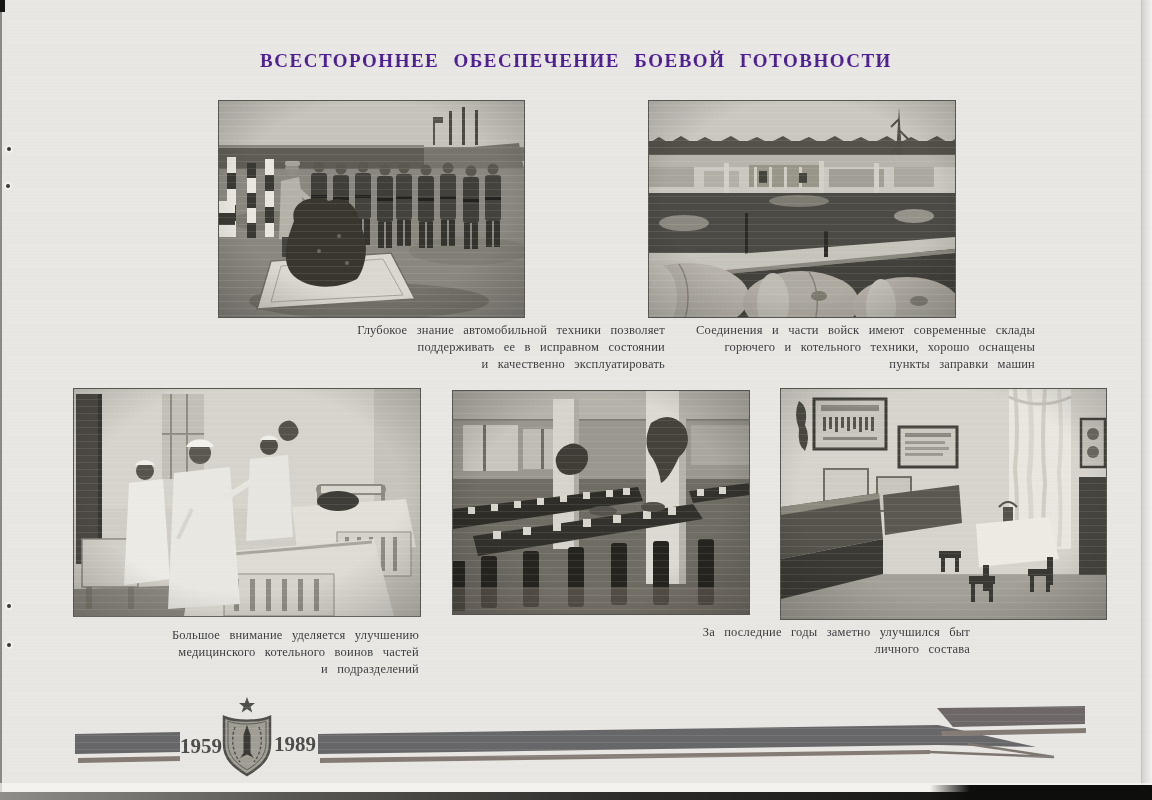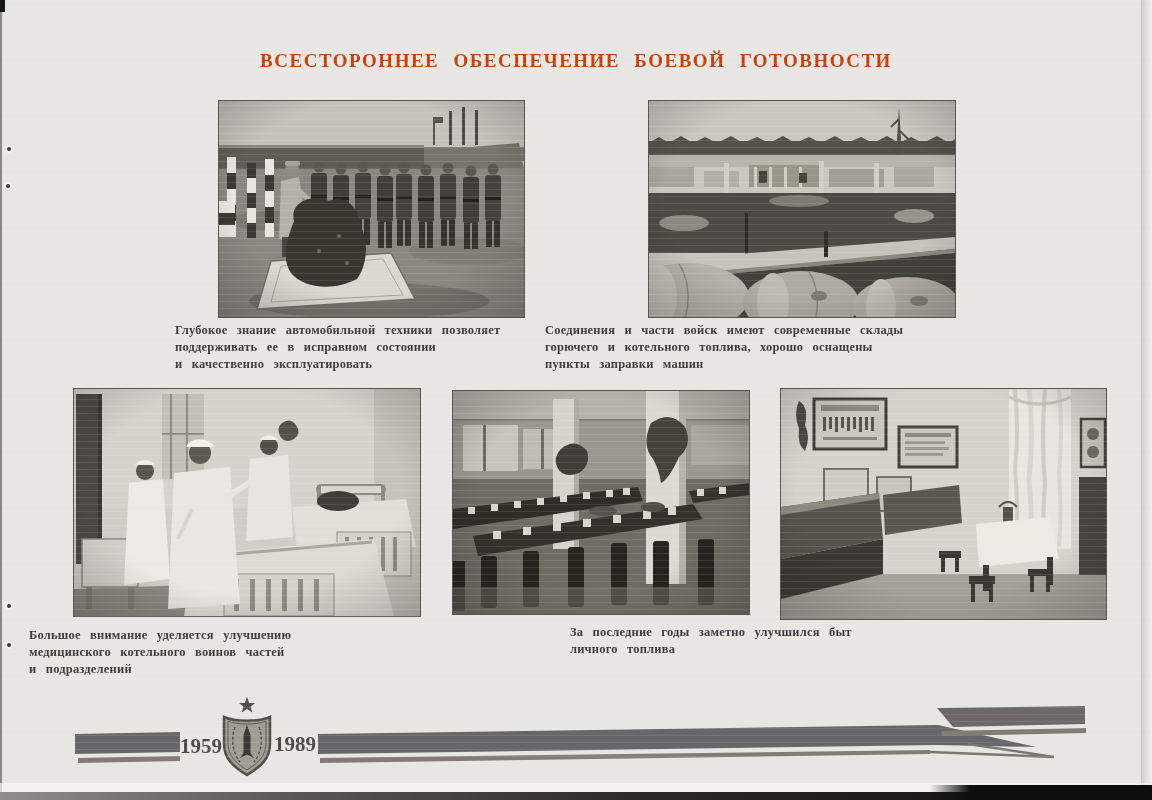--- a/index.html
+++ b/index.html
@@ -9,31 +9,31 @@
     font-family:"Liberation Serif","DejaVu Serif",serif;
   }
   
   .texture{
     position:absolute;inset:0;pointer-events:none;z-index:5;
     background:repeating-linear-gradient(180deg, rgba(255,255,255,.18) 0 1px, rgba(0,0,0,0) 1px 7px);
     opacity:.5;
   }
   .title{
     position:absolute;left:0;right:0;top:50px;margin:0;text-align:center;
-    font-size:19px;font-weight:bold;color:#c2410c;
+    font-size:19px;font-weight:bold;color:#4c1d95;
     letter-spacing:1.5px;word-spacing:8px;z-index:2;
   }
   figure.photo{
     position:absolute;margin:0;border:1px solid #57554f;z-index:2;
     background:#b5b2aa;line-height:0;
   }
   figure.photo svg{display:block;}
   .caption{
-    position:absolute;z-index:2;text-align:left;
-    font-weight:bold;font-size:12.5px;line-height:17px;color:#3b3b3e;
+    position:absolute;z-index:2;text-align:right;
+    font-weight:normal;font-size:12.5px;line-height:17px;color:#3b3b3e;
     white-space:pre-line;word-spacing:6px;letter-spacing:.2px;
   }
   #cap-training{left:175px;top:322px;width:490px;}
   #cap-fuel{left:545px;top:322px;width:490px;}
   #cap-medical{left:29px;top:627px;width:390px;}
   #cap-life{left:570px;top:624px;width:400px;}
   #photo-training{left:218px;top:100px;}
   #photo-fuel{left:648px;top:100px;}
   #photo-medical{left:73px;top:388px;}
   #photo-dining{left:452px;top:390px;}
@@ -481,27 +481,27 @@
     </g>
     <rect x="298" y="88" width="27" height="98" fill="#46443e"></rect>
     <rect width="325" height="230" fill="url(#v5)"></rect>
   </svg>
 </figure>
 
 <div class="caption" id="cap-training">Глубокое знание автомобильной техники позволяет
 поддерживать ее в исправном состоянии
 и качественно эксплуатировать</div>
 <div class="caption" id="cap-fuel">Соединения и части войск имеют современные склады
-горючего и котельного топлива, хорошо оснащены
+горючего и котельного техники, хорошо оснащены
 пункты заправки машин</div>
 <div class="caption" id="cap-medical">Большое внимание уделяется улучшению
 медицинского котельного воинов частей
 и подразделений</div>
 <div class="caption" id="cap-life">За последние годы заметно улучшился быт
-личного топлива</div>
+личного состава</div>
 
 <svg class="footer-svg" viewBox="0 0 1152 100">
   <polygon points="75,39 180,37 180,57 75,59" fill="#67676a"></polygon>
   <polygon points="78,63 180,61 180,66 78,68" fill="#837b74"></polygon>
   <polygon points="318,39 938,30 1036,52 938,50 318,59" fill="#67676a"></polygon>
   <polygon points="320,63 930,55 930,59 320,68" fill="#837b74"></polygon>
   <path d="M930,57 L1054,62 L968,49" fill="none" stroke="#7d7670" stroke-width="2.5"></path>
   <polygon points="937,13 1085,11 1085,29 953,32" fill="#6d6768"></polygon>
   <polygon points="941,36 1086,33 1086,38 942,41" fill="#837b74"></polygon>
   <text class="footer-year" x="201" y="58" text-anchor="middle">1959</text>

